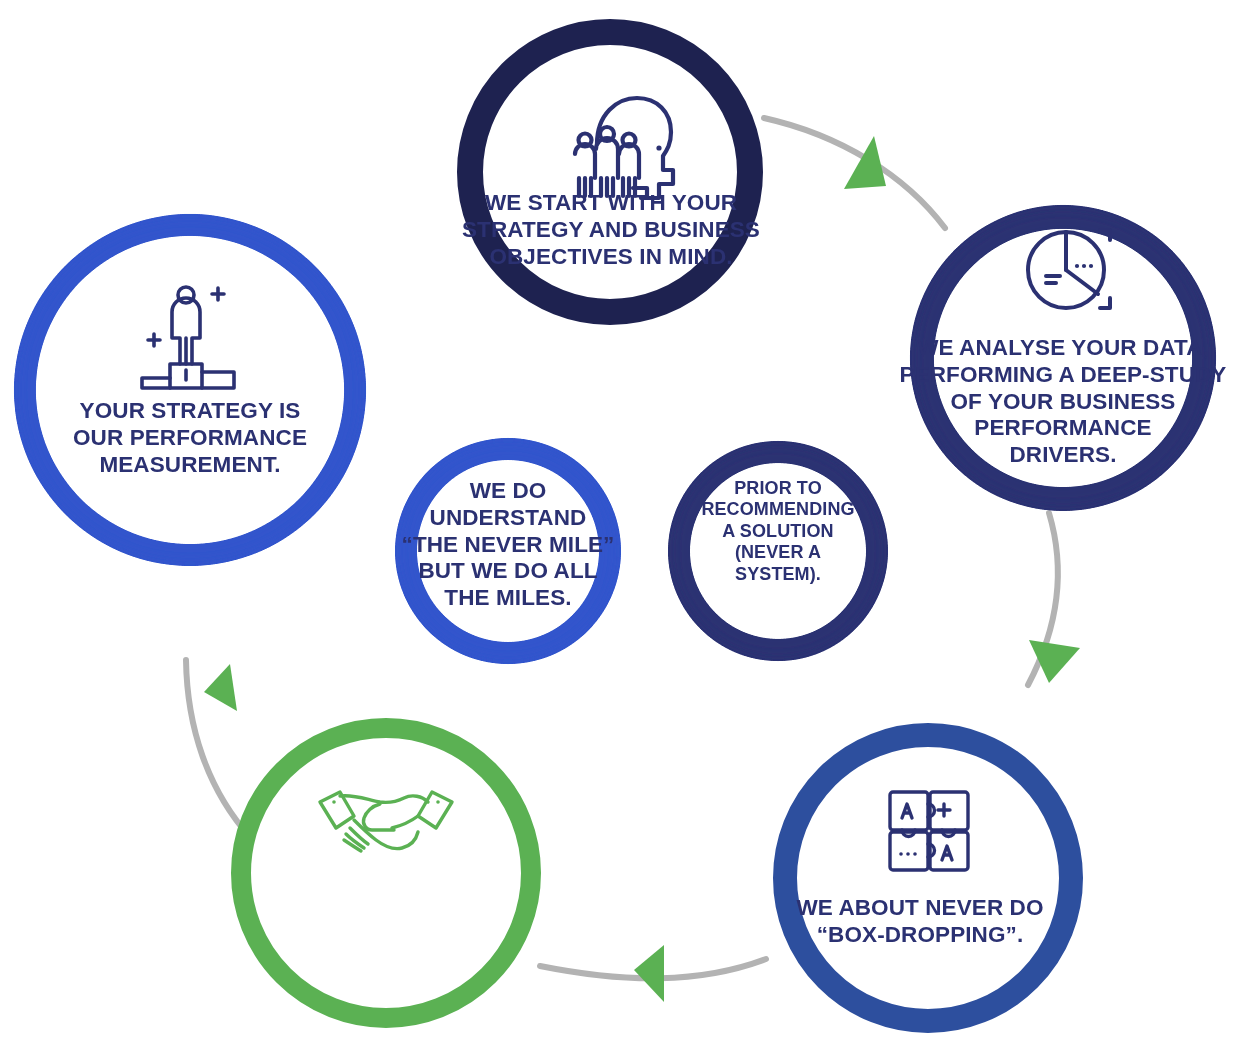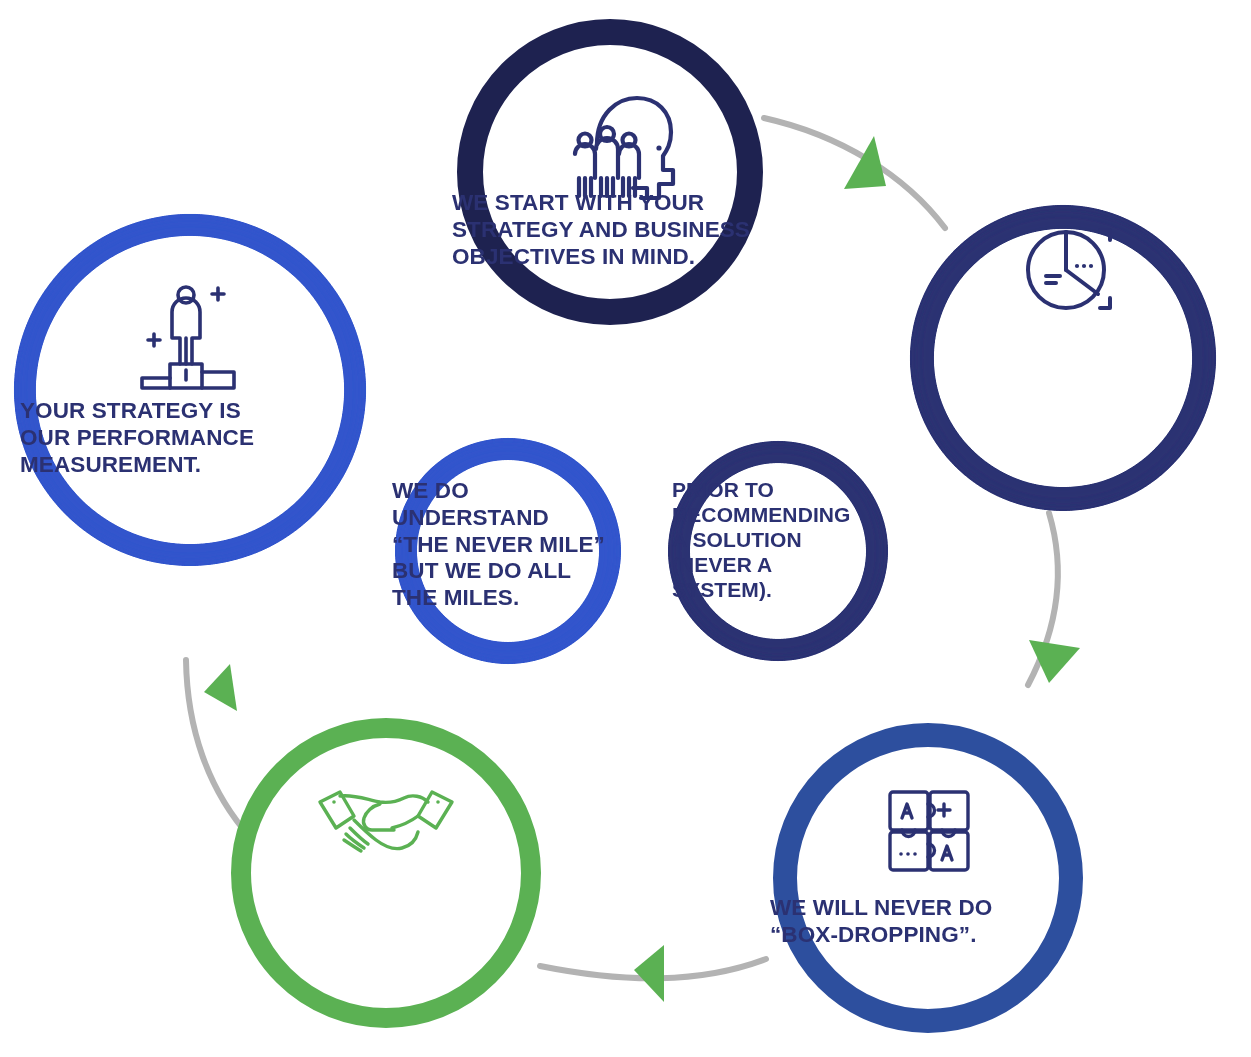--- a/index.html
+++ b/index.html
@@ -7,36 +7,37 @@
     font-family:"Liberation Sans", sans-serif;
     width:1251px;height:1057px;
     position:relative;overflow:hidden;
   }
   #stage{position:absolute;left:0;top:0;width:1251px;height:1057px;}
   #svg-layer{position:absolute;left:0;top:0;width:1251px;height:1057px;}
 
   
   .node-text{
     position:absolute;
+    text-align:center;
     font-weight:bold;
     letter-spacing:.1px;
     line-height:1.19;
     white-space:pre-line;
     pointer-events:auto;
   }
   .t-navy{color:#2b3172;}
   .t-green{color:#5bb153;}
 
   .n-top      {left:452px; top:190px;  width:318px; font-size:22.5px;}
   .n-right    {left:898px; top:335px;  width:330px; font-size:22.5px;}
   .n-bottomright{left:770px; top:895px; width:300px; font-size:22.5px;}
   .n-green    {left:228px; top:870px;  width:318px; font-size:22.5px;}
   .n-left     {left:20px;  top:398px;  width:340px; font-size:22.5px;}
   .n-mile     {left:392px; top:478px;  width:232px; font-size:22.5px;}
-  .n-prior    {left:672px; top:478px;  width:212px; font-size:21px;}
+  .n-prior    {left:672px; top:478px;  width:212px; font-size:18px;}
 </style>
 </head>
 <body>
 
 <div id="stage">
 
   <svg id="svg-layer" viewBox="0 0 1251 1057">
 
     <g fill="none" stroke="#b3b3b3" stroke-width="6" stroke-linecap="round">
       <path d="M 764 118 C 840 135 905 175 945 228"></path>
@@ -171,28 +172,33 @@
       <path d="M70 6 L70 18 M64 12 L76 12"></path>
       <path d="M6 52 L6 64 M0 58 L12 58"></path>
     </g>
 
   </svg>
 
   <div class="node-text t-navy n-top">WE START WITH YOUR
 STRATEGY AND BUSINESS
 OBJECTIVES IN MIND.</div>
 
+  <div class="node-text t-navy n-right">WE ANALYSE YOUR DATA,
+PERFORMING A DEEP-STUDY
+OF YOUR BUSINESS
+PERFORMANCE
+DRIVERS.</div>
 
   <div class="node-text t-navy n-prior">PRIOR TO
 RECOMMENDING
 A SOLUTION
 (NEVER A
 SYSTEM).</div>
 
-  <div class="node-text t-navy n-bottomright">WE WILL NEVER DO
+  <div class="node-text t-navy n-bottomright">WE ABOUT NEVER DO
 “BOX-DROPPING”.</div>
 
 
   <div class="node-text t-navy n-left">YOUR STRATEGY IS
 OUR PERFORMANCE
 MEASUREMENT.</div>
 
   <div class="node-text t-navy n-mile">WE DO
 UNDERSTAND
 “THE NEVER MILE”

